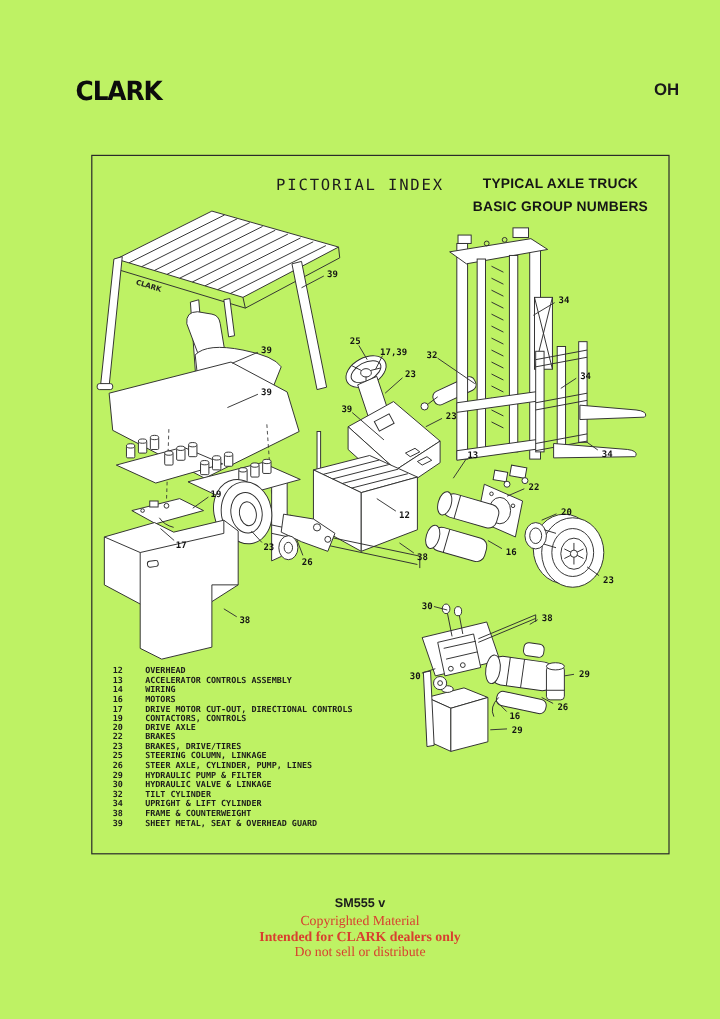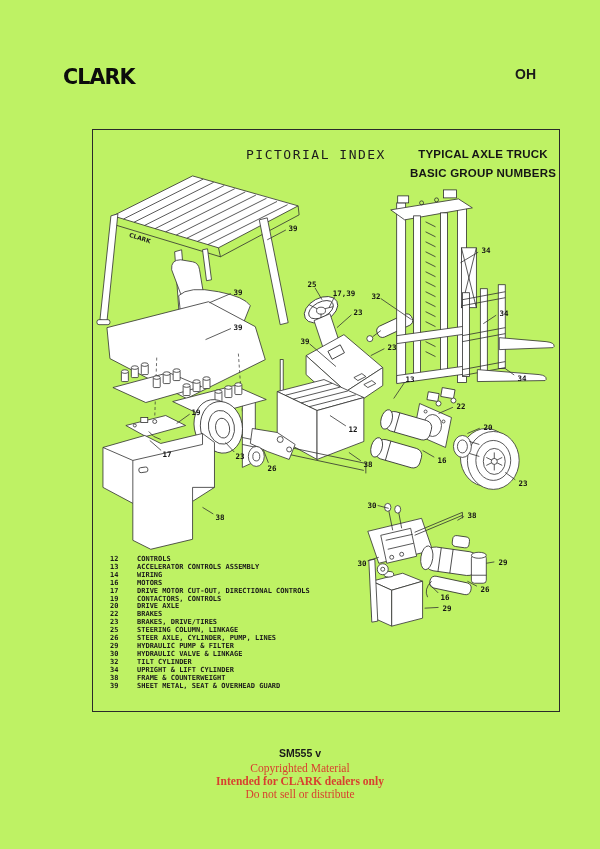--- a/index.html
+++ b/index.html
@@ -1,21 +1,21 @@
 <!DOCTYPE html>
 <html><head>
 <meta charset="utf-8">
 <style>
   html,body{margin:0;padding:0;background:#ffffff;}
   #page{position:relative;width:600px;height:849px;background:#bef264;overflow:hidden;
         font-family:"Liberation Sans",sans-serif;color:#111;}
   .brand-logo{position:absolute;left:63px;top:64px;font-family:"DejaVu Sans",sans-serif;
       font-weight:900;font-size:22px;letter-spacing:-1px;transform:scaleX(.94);transform-origin:left top;color:#0c0c0c;}
-  .page-code{position:absolute;right:64px;top:66px;font-weight:bold;font-size:14px;color:#1a1a1a;}
-  #figure-box{position:absolute;left:92px;top:129px;width:466px;height:581px;border:1.5px solid #2a2a2a;}
+  .page-code{position:absolute;right:34px;top:66px;font-weight:bold;font-size:14px;color:#1a1a1a;}
+  #figure-box{position:absolute;left:76px;top:129px;width:466px;height:581px;border:1.5px solid #2a2a2a;padding-left:14px;}
   .title-left{position:absolute;left:128px;top:17px;width:190px;text-align:center;
       font-family:"DejaVu Sans Mono",monospace;font-size:13px;letter-spacing:1.5px;color:#1c1c1c;}
   .title-right{position:absolute;left:308px;top:15px;width:164px;text-align:center;
       font-weight:bold;font-size:11.5px;line-height:19px;color:#151515;letter-spacing:.2px;}
   #art{position:absolute;left:0;top:0;}
   #art path,#art rect,#art ellipse,#art circle,#art line{stroke:#2e2e2e;stroke-width:.8;fill:none;}
   #art .f{fill:#ffffff;}
   #art .dash{stroke-dasharray:3 2.5;stroke-width:.7;}
   #leader-lines line{stroke:#333;stroke-width:.8;}
   #art text{stroke:none;fill:#222;font-family:"DejaVu Sans",sans-serif;font-weight:bold;}
@@ -317,21 +317,21 @@
         <div class="callout" style="left: 269px; top: 433px;">30</div>
         <div class="callout" style="left: 410px; top: 432px;">29</div>
         <div class="callout" style="left: 392px; top: 459px;">26</div>
         <div class="callout" style="left: 352px; top: 467px;">16</div>
         <div class="callout" style="left: 354px; top: 478px;">29</div>
       </div>
 
     <div id="legend">
         <div class="legend-row">
           <span class="legend-num">12</span>
-          <span class="legend-name">CONTROLS</span>
+          <span class="legend-name">OVERHEAD</span>
         </div>
         <div class="legend-row">
           <span class="legend-num">13</span>
           <span class="legend-name">ACCELERATOR CONTROLS ASSEMBLY</span>
         </div>
         <div class="legend-row">
           <span class="legend-num">14</span>
           <span class="legend-name">WIRING</span>
         </div>
         <div class="legend-row">

